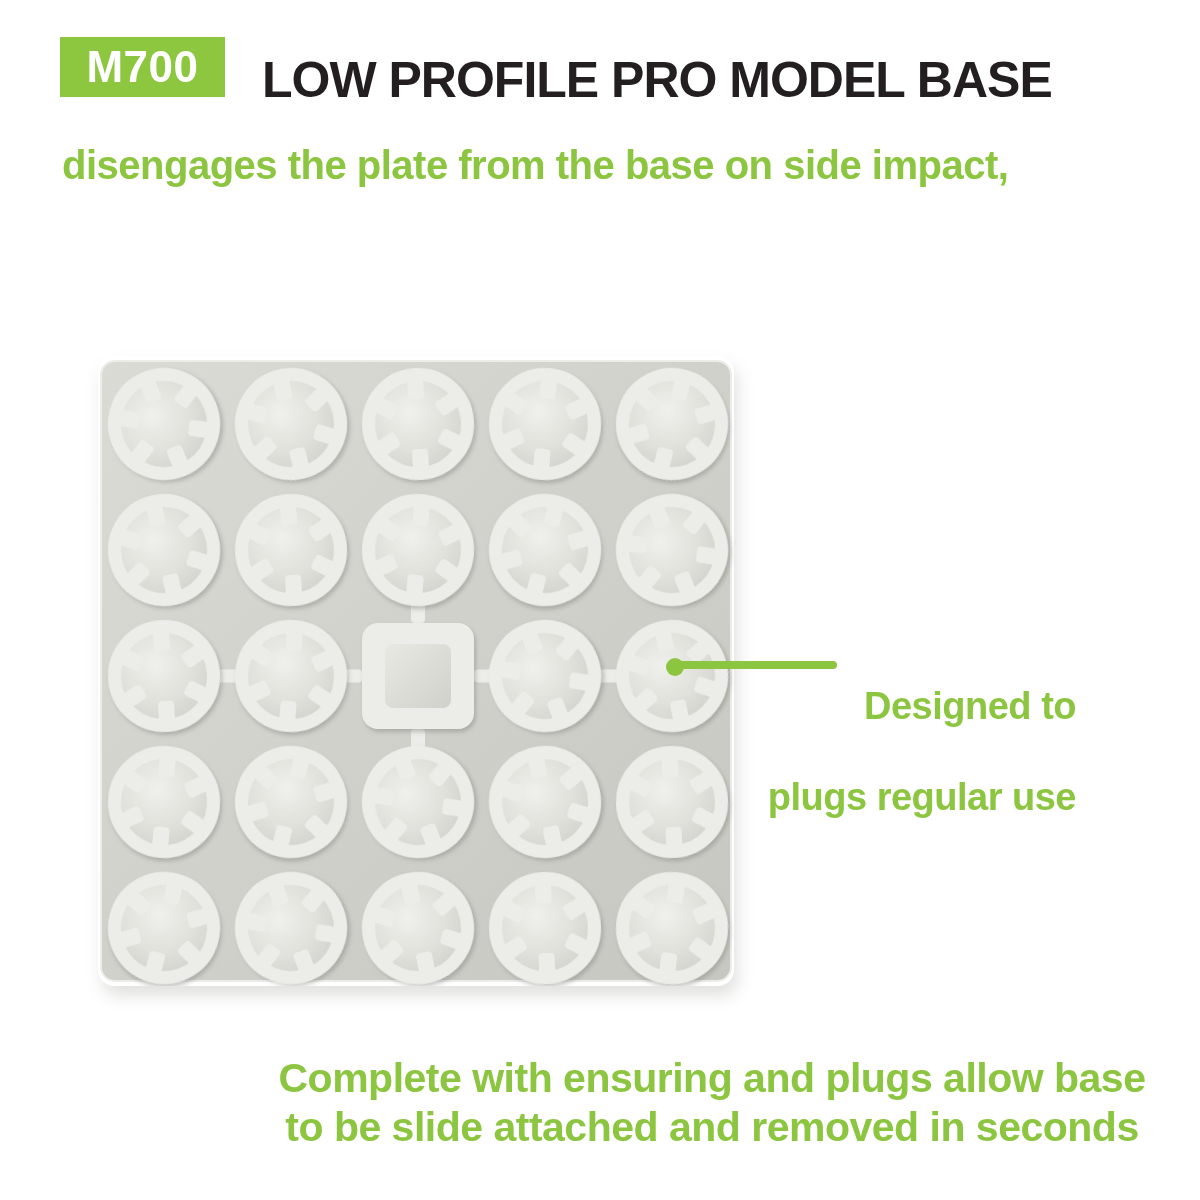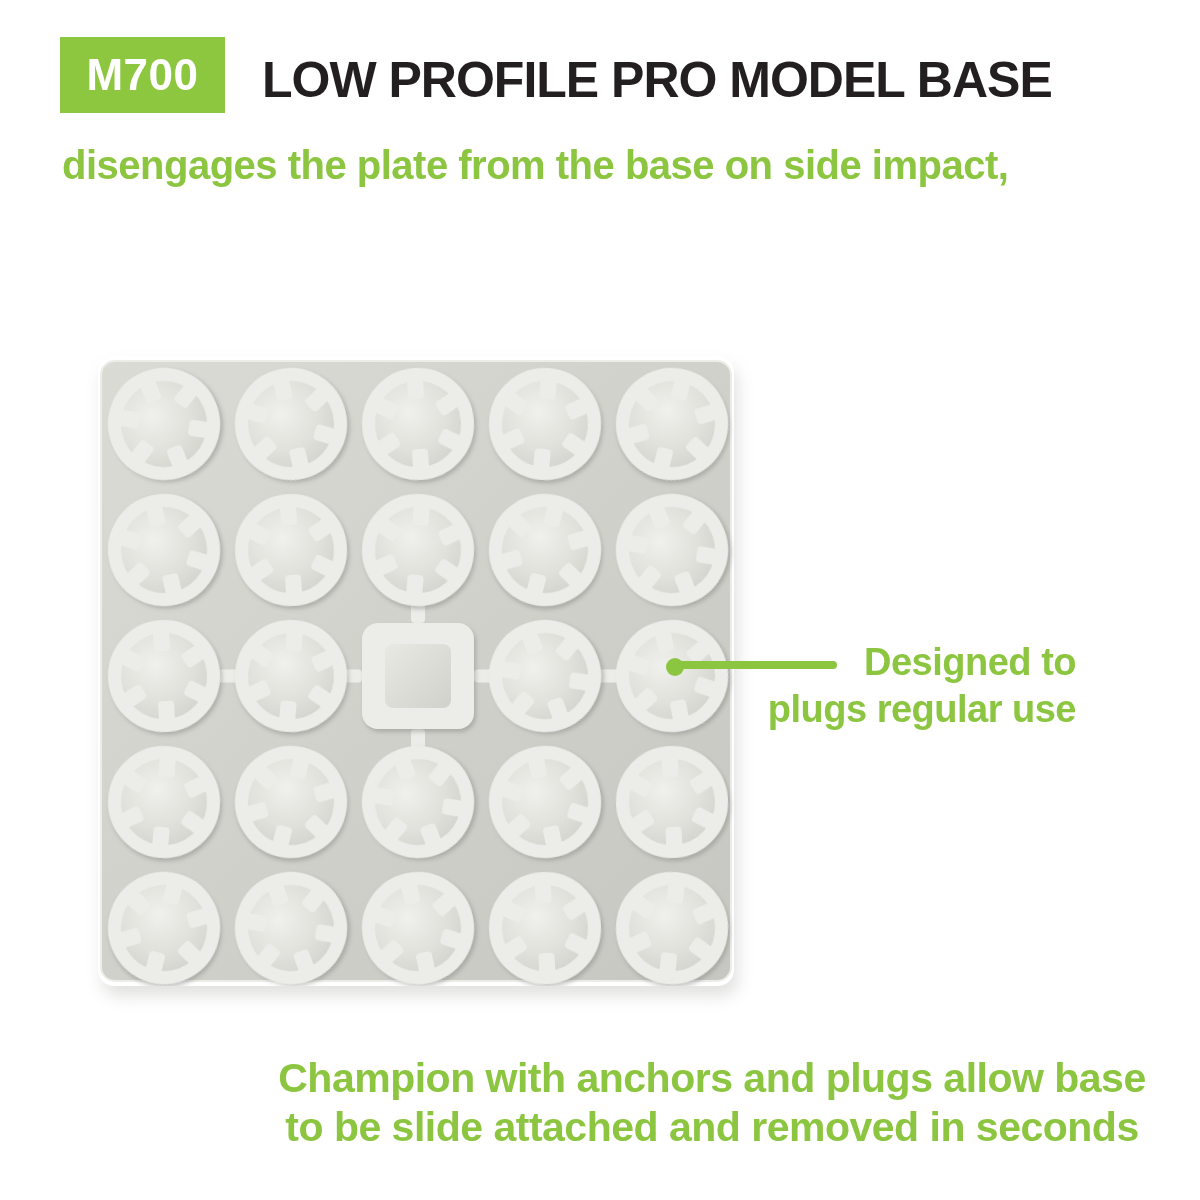--- a/index.html
+++ b/index.html
@@ -2,21 +2,21 @@
 <html style="--accent: #8CC540; --badge: #8DC63F; --title-color: #231F20;"><head>
 <meta charset="utf-8">
 <style>
   html,body{margin:0;padding:0;background:#ffffff;}
   .canvas{
     position:relative;width:1200px;height:1200px;overflow:hidden;background:#ffffff;
     font-family:"Liberation Sans",sans-serif;
   }
   
   .badge{
-    position:absolute;left:60px;top:37px;width:165px;height:76px;
+    position:absolute;left:60px;top:37px;width:165px;height:60px;
     background:var(--badge,#8DC63F);display:flex;align-items:center;justify-content:center;
   }
   .badge span{color:#ffffff;font-weight:bold;font-size:44px;letter-spacing:0.5px;}
   .title{
     position:absolute;left:248px;top:36px;margin:14px;height:60px;line-height:60px;
     font-size:50px;font-weight:bold;letter-spacing:-1px;color:var(--title-color,#231F20);
     white-space:nowrap;
   }
   
   .intro{
@@ -33,21 +33,21 @@
     background:var(--accent,#8CC540);
   }
   .callout-line{
     position:absolute;left:675px;top:661px;width:162px;height:8px;border-radius:4px;
     background:var(--accent,#8CC540);
   }
   .callout-text{
     position:absolute;right:124px;top:639px;text-align:right;
     color:var(--accent,#8CC540);font-weight:bold;font-size:38px;line-height:47px;letter-spacing:-0.5px;
   }
-  .callout-text div{white-space:nowrap;}
+  .callout-text div{white-space:nowrap;margin-top:44px;}
   
   .footer{
     position:absolute;left:232px;top:1054px;width:960px;text-align:center;
     color:var(--accent,#8CC540);font-weight:bold;font-size:41px;line-height:49px;letter-spacing:-0.5px;
   }
   .footer div{white-space:nowrap;}
 </style>
 </head>
 <body>
 
@@ -313,17 +313,17 @@
   </figure>
 
   <span class="callout-dot"></span>
   <span class="callout-line"></span>
   <div class="callout-text">
     <div>Designed to</div>
     <div>plugs regular use</div>
   </div>
 
   <footer class="footer">
-    <div>Champion with anchors and plugs allow base</div>
+    <div>Complete with ensuring and plugs allow base</div>
     <div>to be slide attached and removed in seconds</div>
   </footer>
 
 </div>
 
 </body></html>

